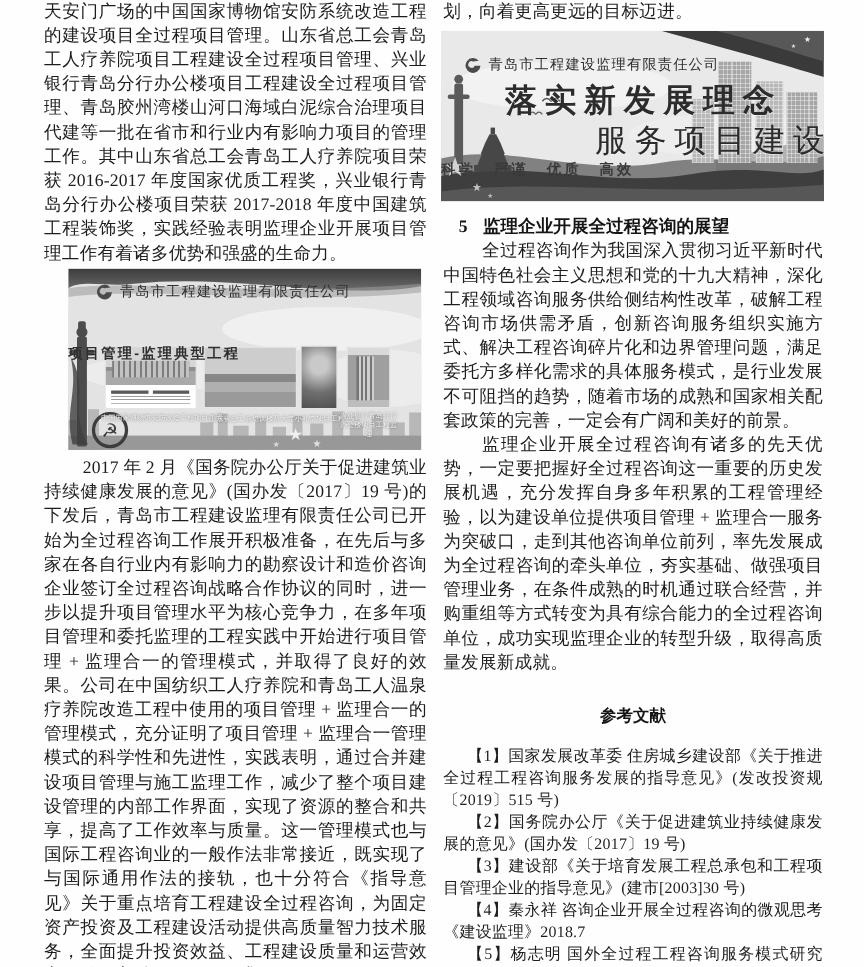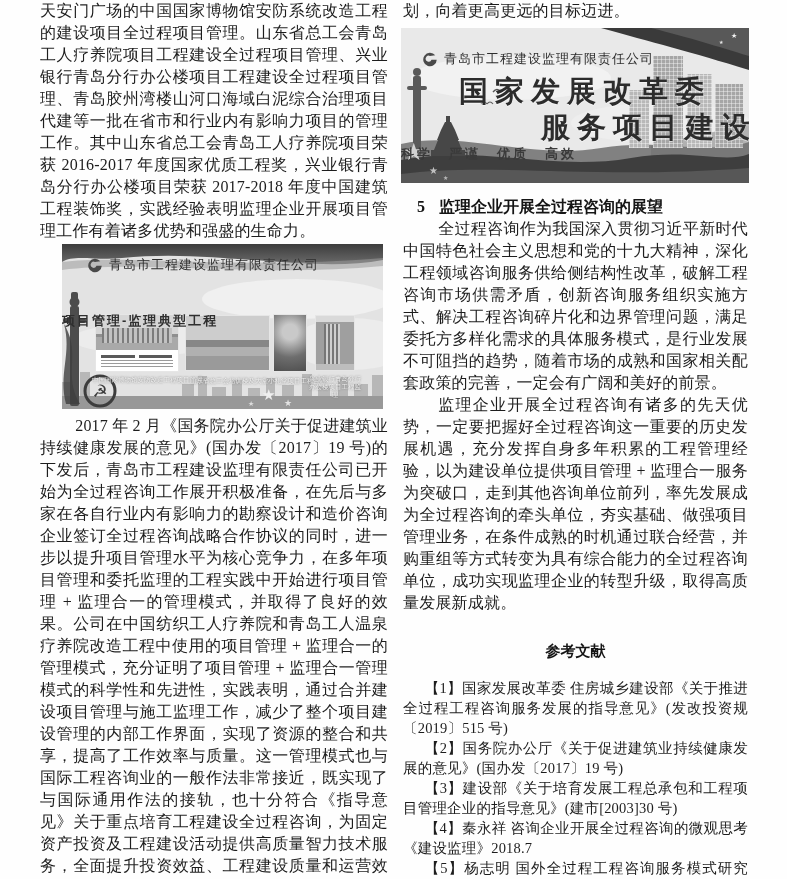--- a/index.html
+++ b/index.html
@@ -27,21 +27,21 @@
            font-family:"Liberation Sans","DejaVu Sans",sans-serif;font-weight:bold;
            color:#343434;text-shadow:0 1px 0 rgba(255,255,255,.55);white-space:nowrap;}
   .banner-left .banner-title{top:32px;font-size:28px;letter-spacing:7px;}
   .banner-left .banner-subtitle{position:absolute;top:68px;left:0;width:100%;text-align:left;z-index:5;
            font-family:"Liberation Sans","DejaVu Sans",sans-serif;font-weight:bold;
            font-size:13px;letter-spacing:2px;color:#2f2f2f;}
   .br-title1{position:absolute;top:44px;left:58px;font-size:29px;letter-spacing:7px;z-index:5;
            font-family:"Liberation Sans","DejaVu Sans",sans-serif;font-weight:bold;color:#2c2c2c;
            text-shadow:0 1px 0 rgba(255,255,255,.5);white-space:nowrap;}
   .br-title2{position:absolute;top:80px;left:140px;font-size:29px;letter-spacing:7px;z-index:5;
-           font-family:"Liberation Sans","DejaVu Sans",sans-serif;font-weight:bold;color:#2c2c2c;
+           font-family:"Liberation Sans","DejaVu Sans",sans-serif;font-weight:normal;color:#2c2c2c;
            text-shadow:0 1px 0 rgba(255,255,255,.5);white-space:nowrap;}
   .br-values{position:absolute;top:117px;left:0;width:78%;text-align:left;z-index:5;
            font-family:"Liberation Sans","DejaVu Sans",sans-serif;font-weight:bold;
            font-size:13px;letter-spacing:3px;color:#3a3a3a;}
 
   .photo{position:absolute;z-index:4;border:1px solid #e6e6e6;box-sizing:border-box;}
   .photo-museum{left:33px;top:70px;width:84px;height:58px;
      background:linear-gradient(180deg,#d6d6d6 0 34%,#8f8f8f 34% 40%,
        #a9a9a9 40% 62%,#ffffff 62% 100%);}
   .photo-museum .cols{position:absolute;left:6px;top:13px;right:6px;height:15px;
@@ -213,21 +213,21 @@
       <div class="bld w2 win-grid" style="left:286px;top:46px;width:25px;height:74px;"></div>
       <div class="bld w1 win-grid" style="left:314px;top:56px;width:28px;height:64px;"></div>
       <div class="bld w2 win-grid" style="left:228px;top:62px;width:20px;height:58px;"></div>
 
       <div class="logo-row">
         <svg class="logo-ic" viewBox="0 0 24 24">
           <path d="M19 7 A9 9 0 1 0 21 13 L14 13 A4 4 0 1 1 12 8 Z" fill="#4a4a4a"></path>
         </svg>
         <span class="company">青岛市工程建设监理有限责任公司</span>
       </div>
-      <div class="br-title1">国家发展改革委</div>
+      <div class="br-title1">落实新发展理念</div>
       <div class="br-title2">服务项目建设</div>
       <div class="br-values">科学　严谨　优质　高效</div>
     </div>
 
     <h2 class="section-heading">
       <span>5</span>
       <span>监理企业开展全过程咨询的展望</span>
     </h2>
 
     <p class="body-text indent">全过程咨询作为我国深入贯彻习近平新时代中国特色社会主义思想和党的十九大精神，深化工程领域咨询服务供给侧结构性改革，破解工程咨询市场供需矛盾，创新咨询服务组织实施方式、解决工程咨询碎片化和边界管理问题，满足委托方多样化需求的具体服务模式，是行业发展不可阻挡的趋势，随着市场的成熟和国家相关配套政策的完善，一定会有广阔和美好的前景。</p>

